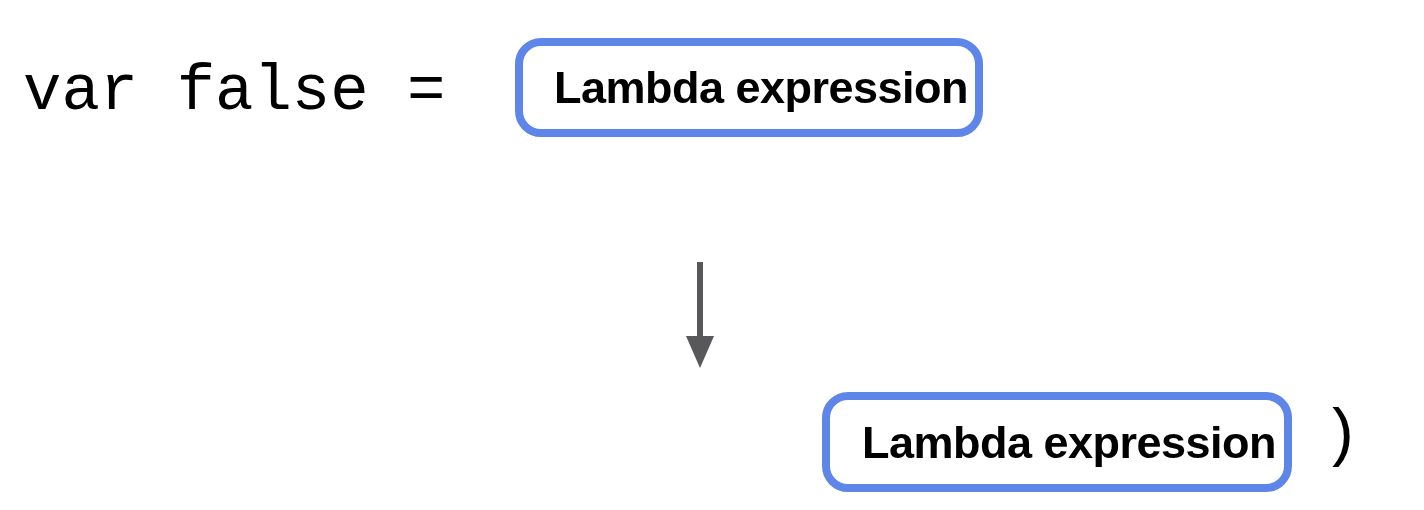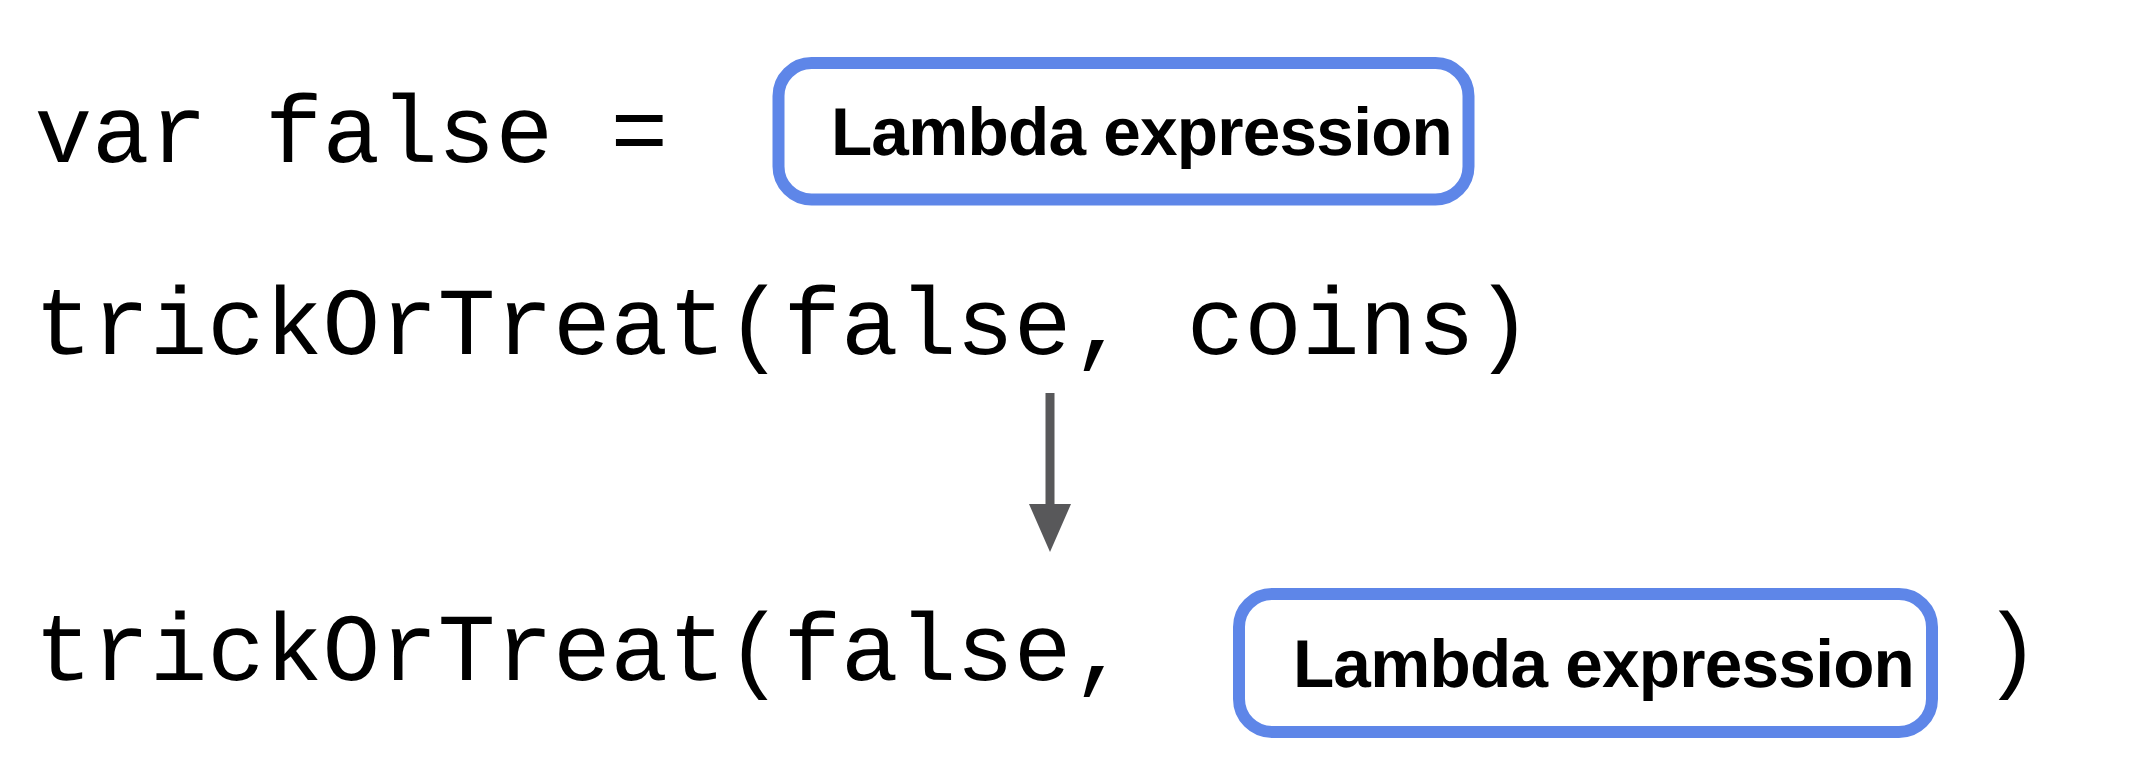--- a/index.html
+++ b/index.html
@@ -66,30 +66,28 @@
 <body>
 
 <div class="canvas">
 
   <div class="code line-1">var false =</div>
 
   <div class="lambda-box box-1">
     <span class="label">Lambda expression</span>
   </div>
 
-  <div class="code line-2">trickOrTreat(false, coins)</div>
 
   <div class="arrow-wrap">
     <svg viewBox="0 0 28 106" xmlns="http://www.w3.org/2000/svg" aria-hidden="true">
       <rect x="11" y="0" width="6" height="76" class="arrow-fill" fill="#58585a"></rect>
       <polygon points="0,74 28,74 14,106" class="arrow-fill" fill="#58585a"></polygon>
     </svg>
   </div>
 
-  <div class="code line-3">trickOrTreat(false,</div>
 
   <div class="lambda-box box-2">
     <span class="label">Lambda expression</span>
   </div>
 
   <div class="code close-paren">)</div>
 
 </div>
 
 </body></html>

